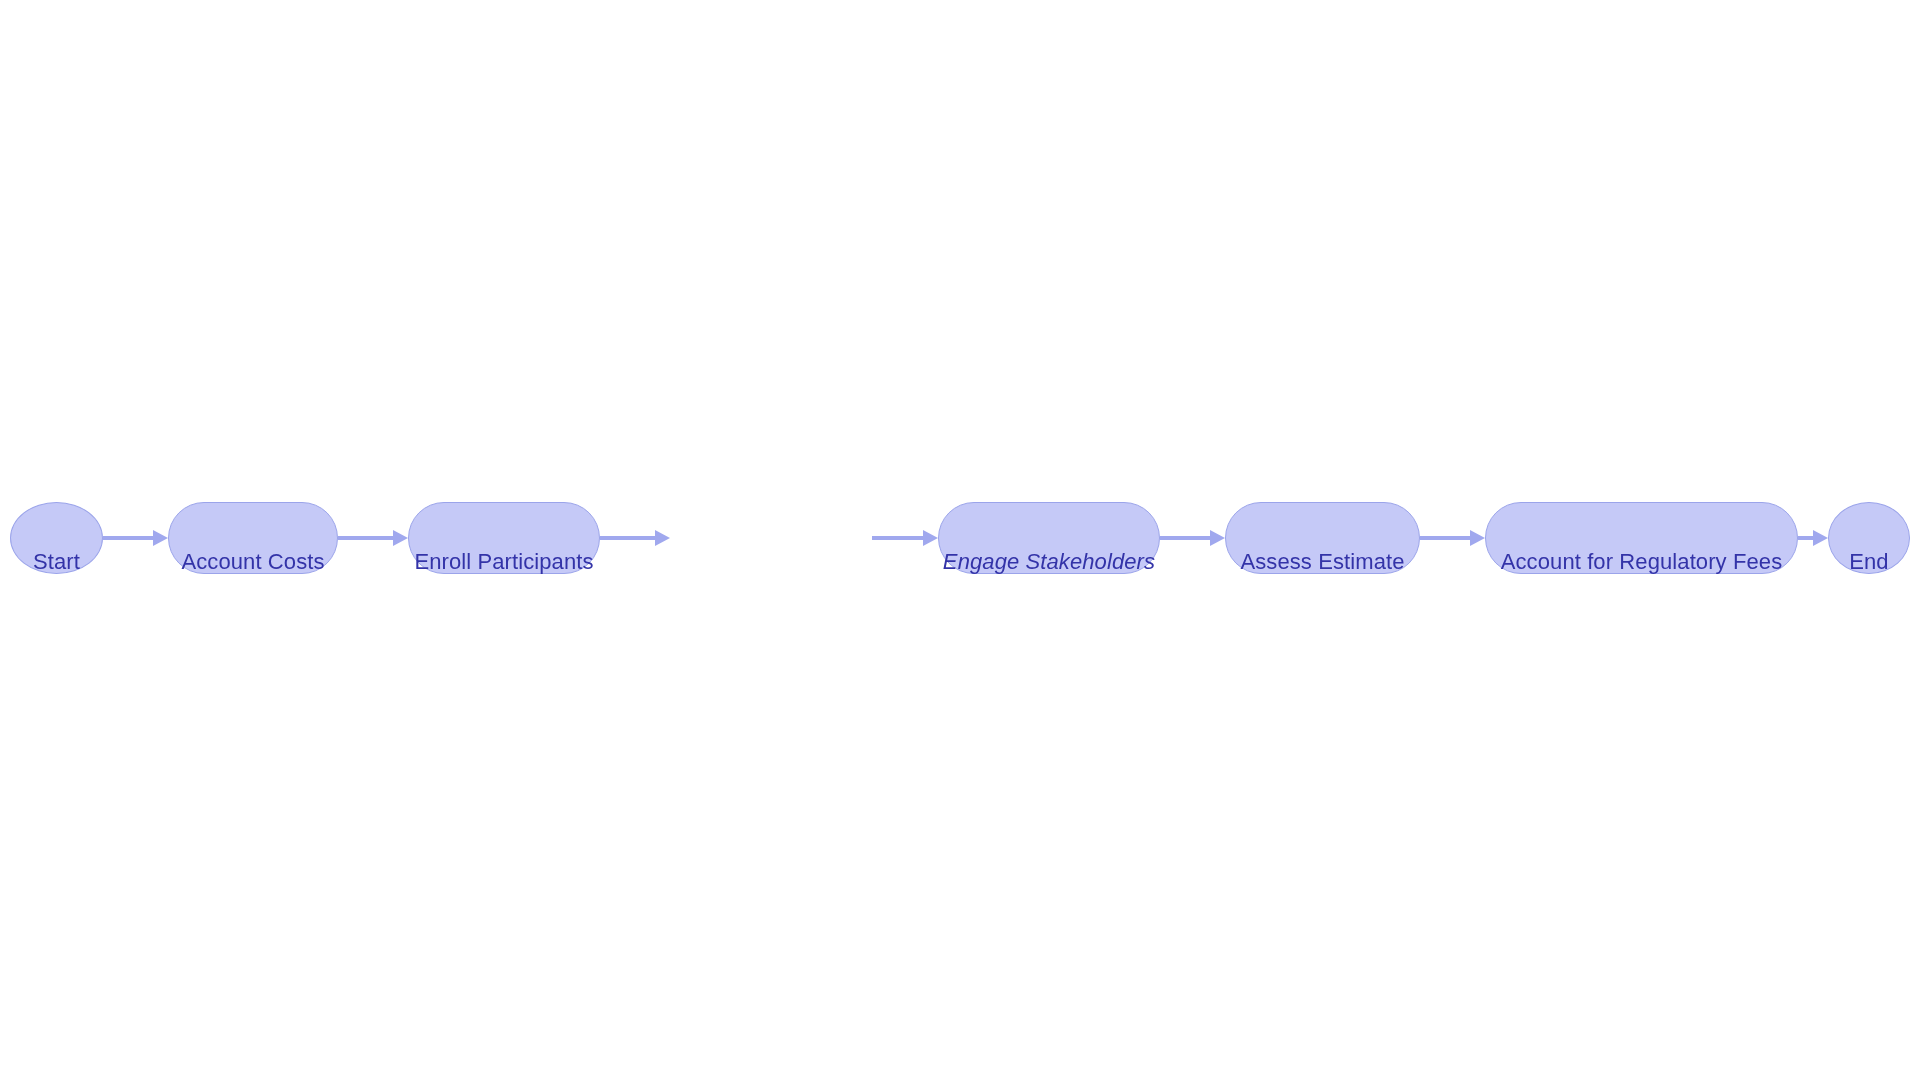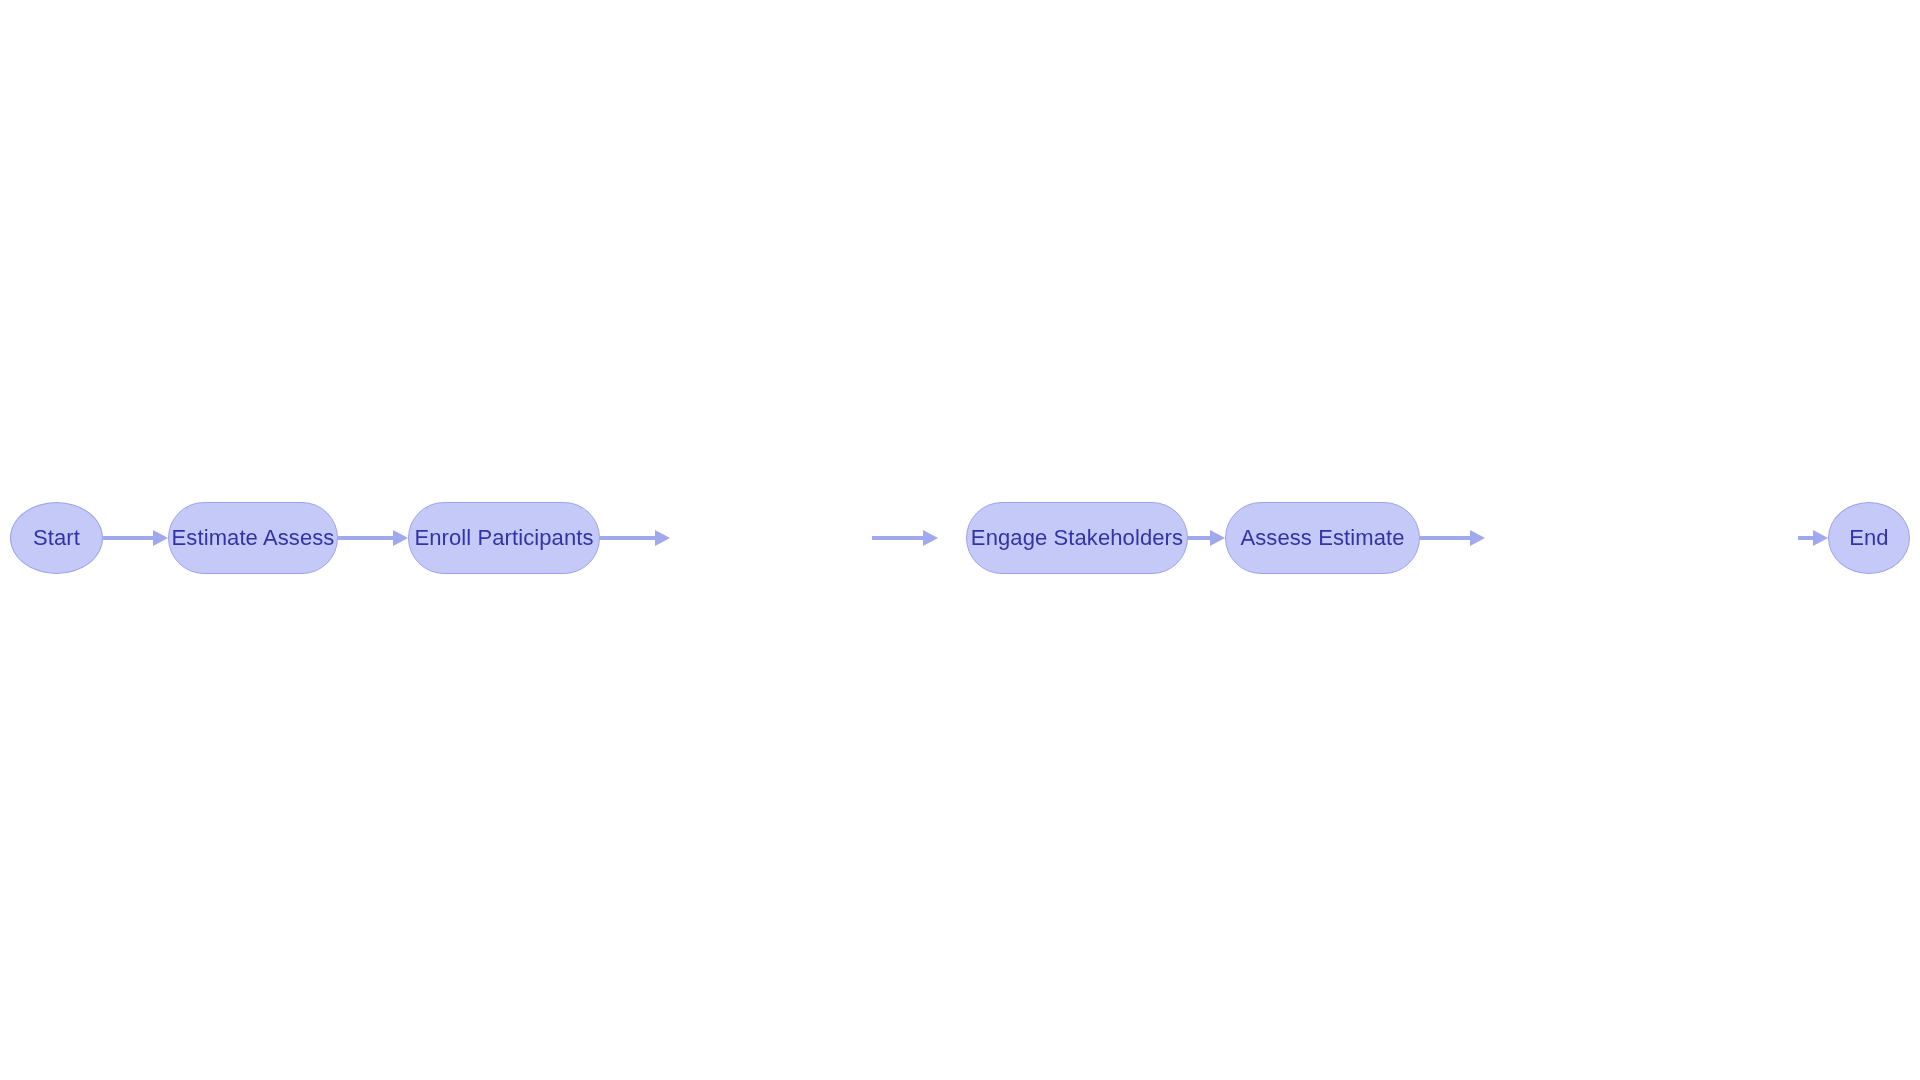--- a/index.html
+++ b/index.html
@@ -29,21 +29,21 @@
     height: 72px;
   }
 
   
   .node {
     position: absolute;
     top: 0;
     height: 72px;
     box-sizing: border-box;
     display: flex;
-    align-items: center;
+    align-items: flex-end;
     justify-content: center;
     background: #c5c9f7;
     border: 1.6px solid #9ba4ea;
     border-radius: 36px;
     color: #3333a8;
     font-size: 22px;
     font-weight: 400;
     letter-spacing: 0.1px;
     white-space: nowrap;
     line-height: 1;
@@ -116,28 +116,31 @@
         <div class="arrowhead" style="left: 50px;"></div>
       </div>
       <div class="connector" style="left: 1798px; width: 30px;">
         <div class="line" style="width: 16px;"></div>
         <div class="arrowhead" style="left: 15px;"></div>
       </div>
       <div class="node terminal" style="left: 10px; width: 93px;">
         <span class="node-label">Start</span>
       </div>
       <div class="node" style="left: 168px; width: 170px;">
-        <span class="node-label">Estimate Assess</span>
+        <span class="node-label">Account Costs</span>
       </div>
       <div class="node" style="left: 408px; width: 192px;">
         <span class="node-label">Enroll Participants</span>
       </div>
-      <div class="node" style="left: 966px; width: 222px;">
+      <div class="node" style="left: 938px; width: 222px; font-style: italic;">
         <span class="node-label">Engage Stakeholders</span>
       </div>
       <div class="node" style="left: 1225px; width: 195px;">
         <span class="node-label">Assess Estimate</span>
+      </div>
+      <div class="node" style="left: 1485px; width: 313px;">
+        <span class="node-label">Account for Regulatory Fees</span>
       </div>
       <div class="node terminal" style="left: 1828px; width: 82px;">
         <span class="node-label">End</span>
       </div>
     </div>
 </div>
 
 </body></html>

